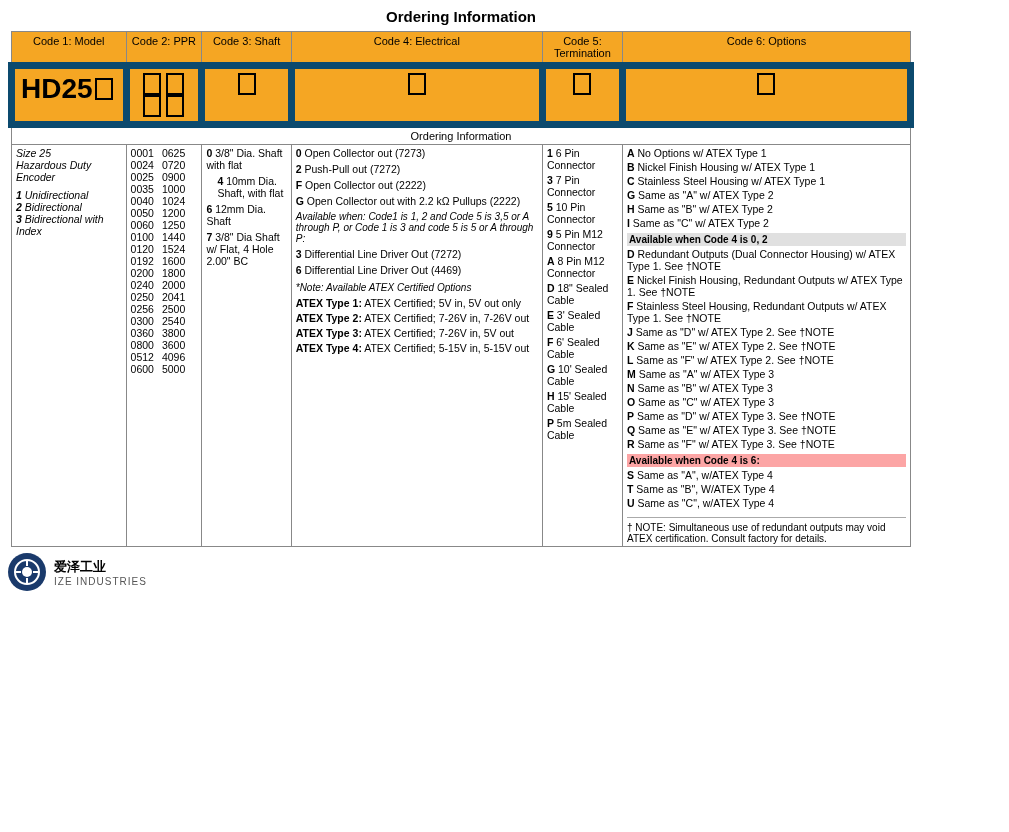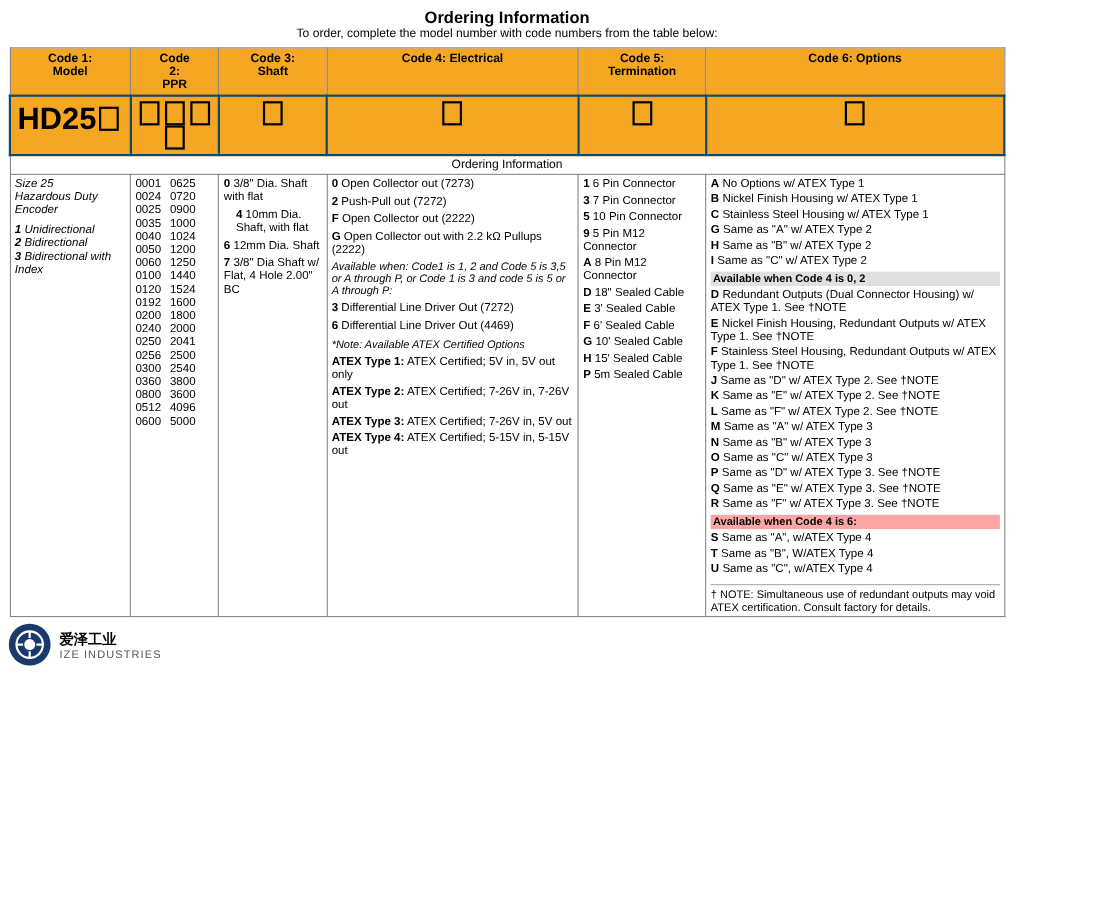--- a/index.html
+++ b/index.html
@@ -2,22 +2,22 @@
 <html><head>
   <meta charset="utf-8">
   <style>
     * { box-sizing: border-box; margin: 0; padding: 0; }
     body { font-family: Arial, sans-serif; font-size: 11px; background: #fff; width: 1009px; }
     .page { width: 922px; padding: 8px; background: #fff; }
     .title-area { text-align: center; margin-bottom: 6px; }
     .title-area h2 { font-size: 15px; font-weight: bold; }
     .title-area p { font-size: 11px; }
     .main-table { width: 100%; border-collapse: collapse; border: 1.5px solid #555; }
-    .main-table td, .main-table th { border: 2px solid #0c4a6e; padding: 2px 4px; vertical-align: top; }
-    .header-row th { background: #f5a623; color: #000; font-size: 11px; font-weight: bold; text-align: center; border: 1px solid #888; padding: 3px 22px; }
+    .main-table td, .main-table th { border: 7px solid #0c4a6e; padding: 2px 4px; vertical-align: top; }
+    .header-row th { background: #f5a623; color: #000; font-size: 11px; font-weight: normal; text-align: center; border: 1px solid #888; padding: 3px 4px; }
     .model-row td { background: #f5a623; padding: 4px 6px; }
     .model-cell { display: flex; align-items: center; }
     .model-text { font-size: 28px; font-weight: bold; color: #000; }
     .model-box { display: inline-block; border: 2px solid #000; width: 18px; height: 22px; margin-left: 2px; vertical-align: middle; background: #f5a623; }
     .code-box { display: inline-block; border: 2px solid #000; min-width: 18px; height: 22px; margin: 0 1px; vertical-align: middle; background: #f5a623; }
     .code-boxes-cell { text-align: center; vertical-align: middle; }
     .info-row td { background: #fff; text-align: center; font-size: 11px; border: 1px solid #888; }
     .data-row td { vertical-align: top; border: 1px solid #888; padding: 2px 4px; }
     .left-col { min-width: 100px; font-size: 10.5px; font-style: italic; }
     .ppr-col { font-size: 10.5px; }
@@ -32,21 +32,20 @@
     .logo-circle { width: 38px; height: 38px; border-radius: 50%; background: #1a3a6b; display: flex; align-items: center; justify-content: center; color: white; font-size: 18px; font-weight: bold; }
     .company-text { font-size: 13px; font-weight: bold; color: #000; }
     .company-sub { font-size: 10px; color: #555; letter-spacing: 1px; }
   </style>
 </head>
 <body>
 
 <div class="page">
   <div class="title-area">
     <h2>Ordering Information</h2>
-    <p>To order, complete the model number with code numbers from the table below:</p>
   </div>
 
   <table class="main-table">
     <thead>
       <tr class="header-row">
         <th>Code 1: Model</th>
         <th>Code 2: PPR</th>
         <th>Code 3: Shaft</th>
         <th>Code 4: Electrical</th>
         <th>Code 5: Termination</th>

